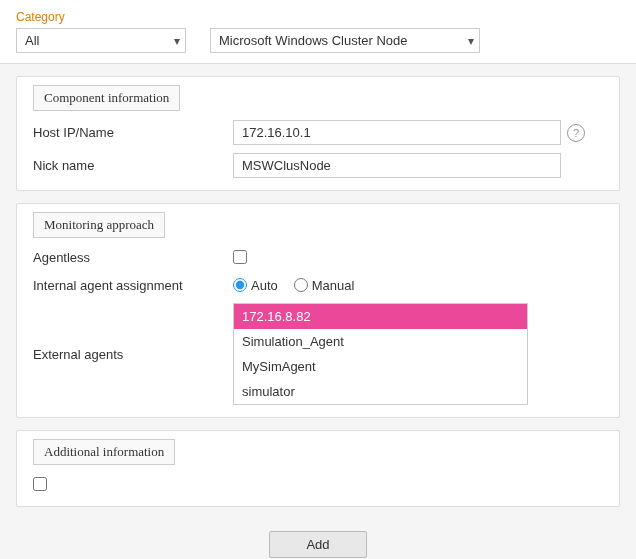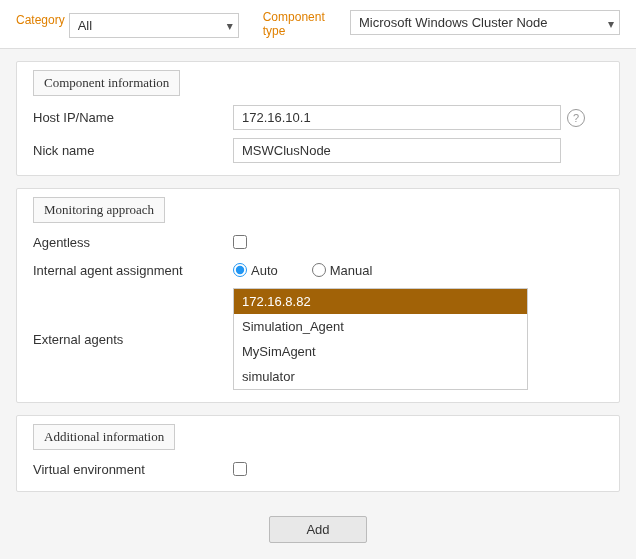--- a/index.html
+++ b/index.html
@@ -16,20 +16,21 @@
       background: #fff;
       padding: 10px 16px;
       display: flex;
       gap: 24px;
       align-items: flex-end;
       border-bottom: 1px solid #ddd;
     }
 
     .field-group {
       display: flex;
+      flex-direction: column;
       gap: 4px;
     }
 
     .field-label-top {
       font-size: 12px;
       color: #e08000;
     }
 
     select {
       border: 1px solid #ccc;
@@ -142,21 +143,21 @@
 
     .checkbox-input {
       width: 14px;
       height: 14px;
       cursor: pointer;
     }
 
     .radio-group {
       display: flex;
       align-items: flex-end;
-      gap: 34px;
+      gap: 16px;
     }
 
     .radio-option {
       display: flex;
       align-items: center;
       gap: 4px;
       cursor: pointer;
     }
 
     .radio-input {
@@ -173,21 +174,21 @@
       font-size: 13px;
     }
 
     .listbox-item {
       padding: 5px 8px;
       cursor: pointer;
       color: #333;
     }
 
     .listbox-item.selected {
-      background: #a16207;
+      background: #ec4899;
       color: #fff;
     }
 
     .bottom-bar {
       display: flex;
       justify-content: center;
       padding: 12px 16px;
       background: #f5f5f5;
     }
 
@@ -205,21 +206,20 @@
 <body>
 
 <div class="top-bar">
   <div class="field-group">
     <label class="field-label-top">Category</label>
     <div class="select-wrapper">
       <select class="select-category"><option>All</option></select>
     </div>
   </div>
   <div class="field-group">
-    <label class="field-label-top">Component type</label>
     <div class="select-wrapper">
       <select class="select-component-type"><option>Microsoft Windows Cluster Node</option></select>
     </div>
   </div>
 </div>
 
 <div class="main-content">
 
   <div class="section-box">
     <div class="section-header">
@@ -276,21 +276,20 @@
         </div>
       </div>
     </div>
   </div>
 
   <div class="section-box">
     <div class="section-header">
       <span class="section-title">Additional information</span>
     </div>
     <div class="form-row">
-      <span class="form-row-label">Virtual environment</span>
       <div class="form-row-control">
         <input type="checkbox" class="checkbox-input" style="">
       </div>
     </div>
   </div>
 
 </div>
 
 <div class="bottom-bar">
   <button class="add-button">Add</button>

